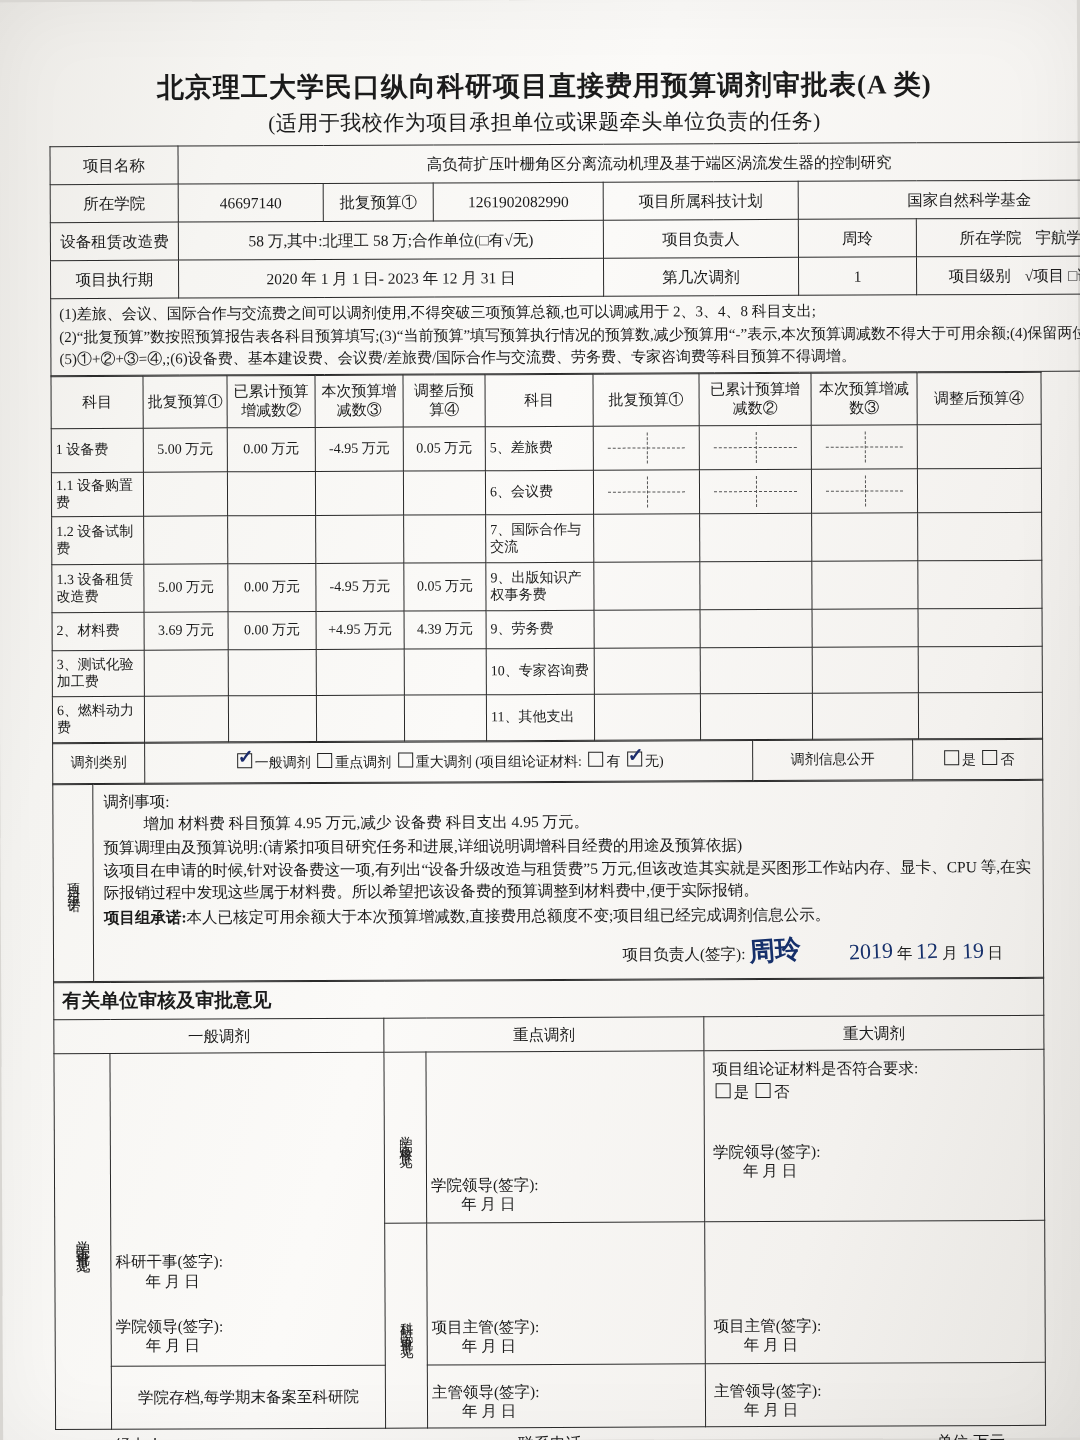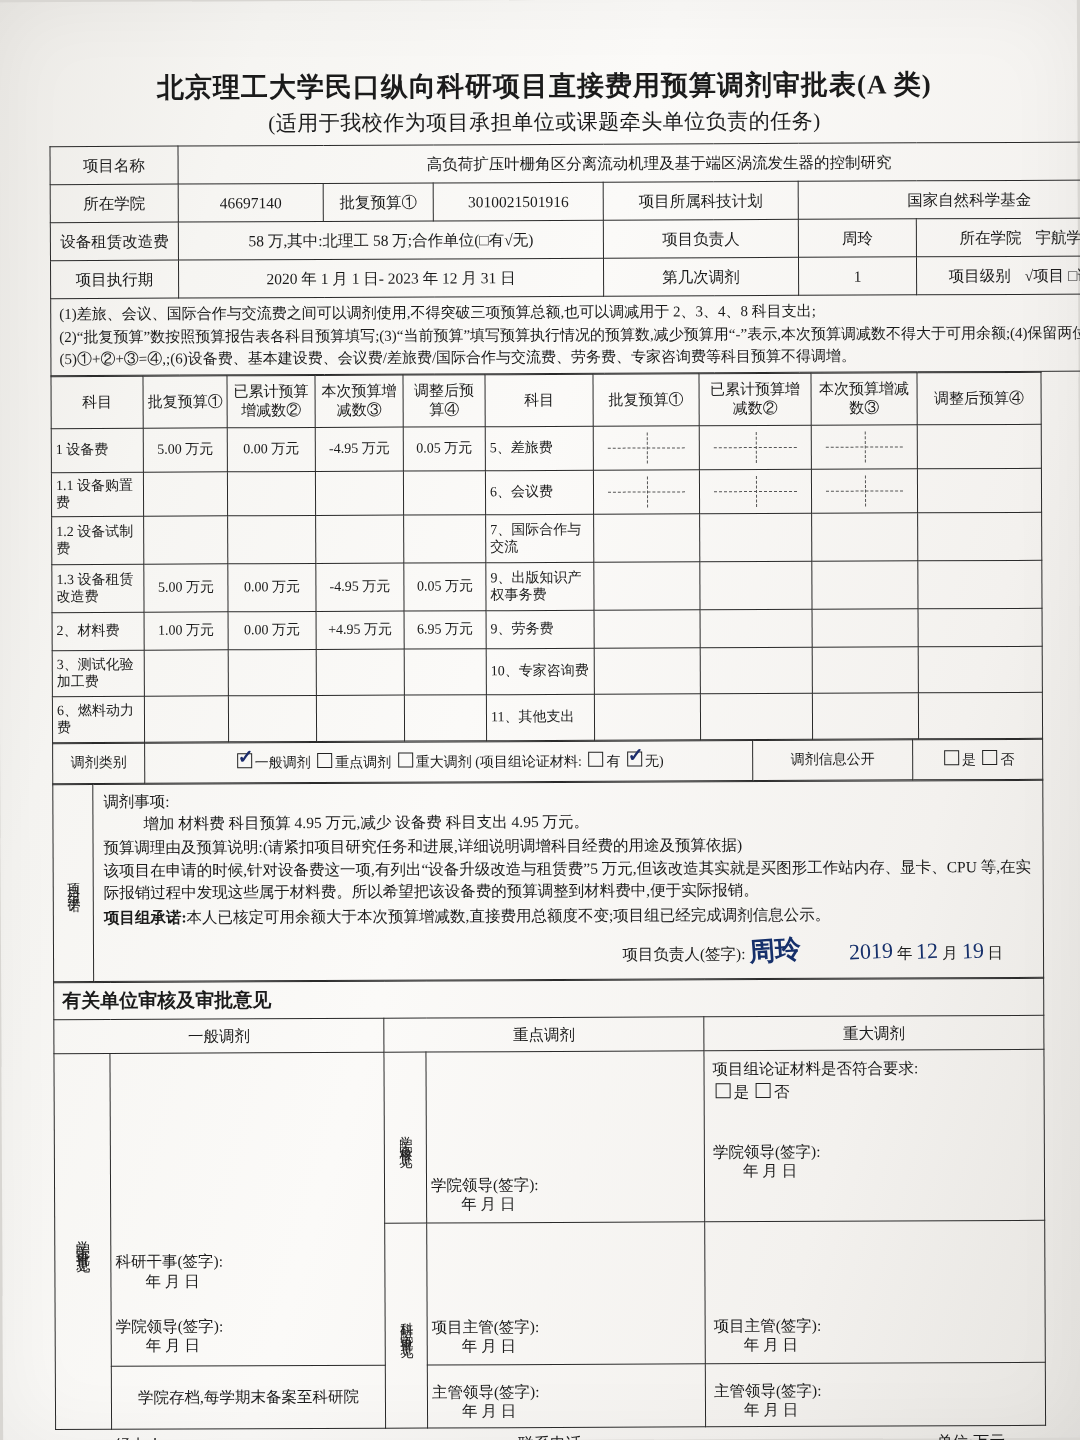--- a/index.html
+++ b/index.html
@@ -92,21 +92,21 @@
     </colgroup>
     <tbody>
           <tr class="r">
       <td class="c">项目名称</td>
       <td class="c" colspan="7">高负荷扩压叶栅角区分离流动机理及基于端区涡流发生器的控制研究</td>
     </tr>
     <tr class="r">
       <td class="c">所在学院</td>
       <td class="c">46697140</td>
       <td class="c">批复预算①</td>
-      <td class="c">3010021501916</td>
+      <td class="c">1261902082990</td>
       <td class="c" colspan="2">项目所属科技计划</td>
       <td class="c" colspan="2">国家自然科学基金</td>
     </tr>
     <tr class="r">
       <td class="c">设备租赁改造费</td>
       <td class="c" colspan="3">58  万,其中:北理工 58  万;合作单位(□有√无)</td>
       <td class="c" colspan="2">项目负责人</td>
       <td class="c">周玲</td>
       <td class="c">
         <span>所在学院</span>
@@ -206,24 +206,24 @@
       <td class="c small">0.05 万元</td>
       <td class="l small">9、出版知识产权事务费</td>
       <td class="c small"></td>
       <td class="c small"></td>
       <td class="c small"></td>
       <td class="c small"></td>
     </tr>
 
     <tr style="height:38px">
       <td class="l small">2、材料费</td>
-      <td class="c small">1.00 万元</td>
+      <td class="c small">3.69 万元</td>
       <td class="c small">0.00 万元</td>
       <td class="c small">+4.95 万元</td>
-      <td class="c small">6.95 万元</td>
+      <td class="c small">4.39 万元</td>
       <td class="l small">9、劳务费</td>
       <td class="c small"></td>
       <td class="c small"></td>
       <td class="c small"></td>
       <td class="c small"></td>
     </tr>
 
     <tr style="height:46px">
       <td class="l small">3、测试化验加工费</td>
       <td class="c small"></td>

